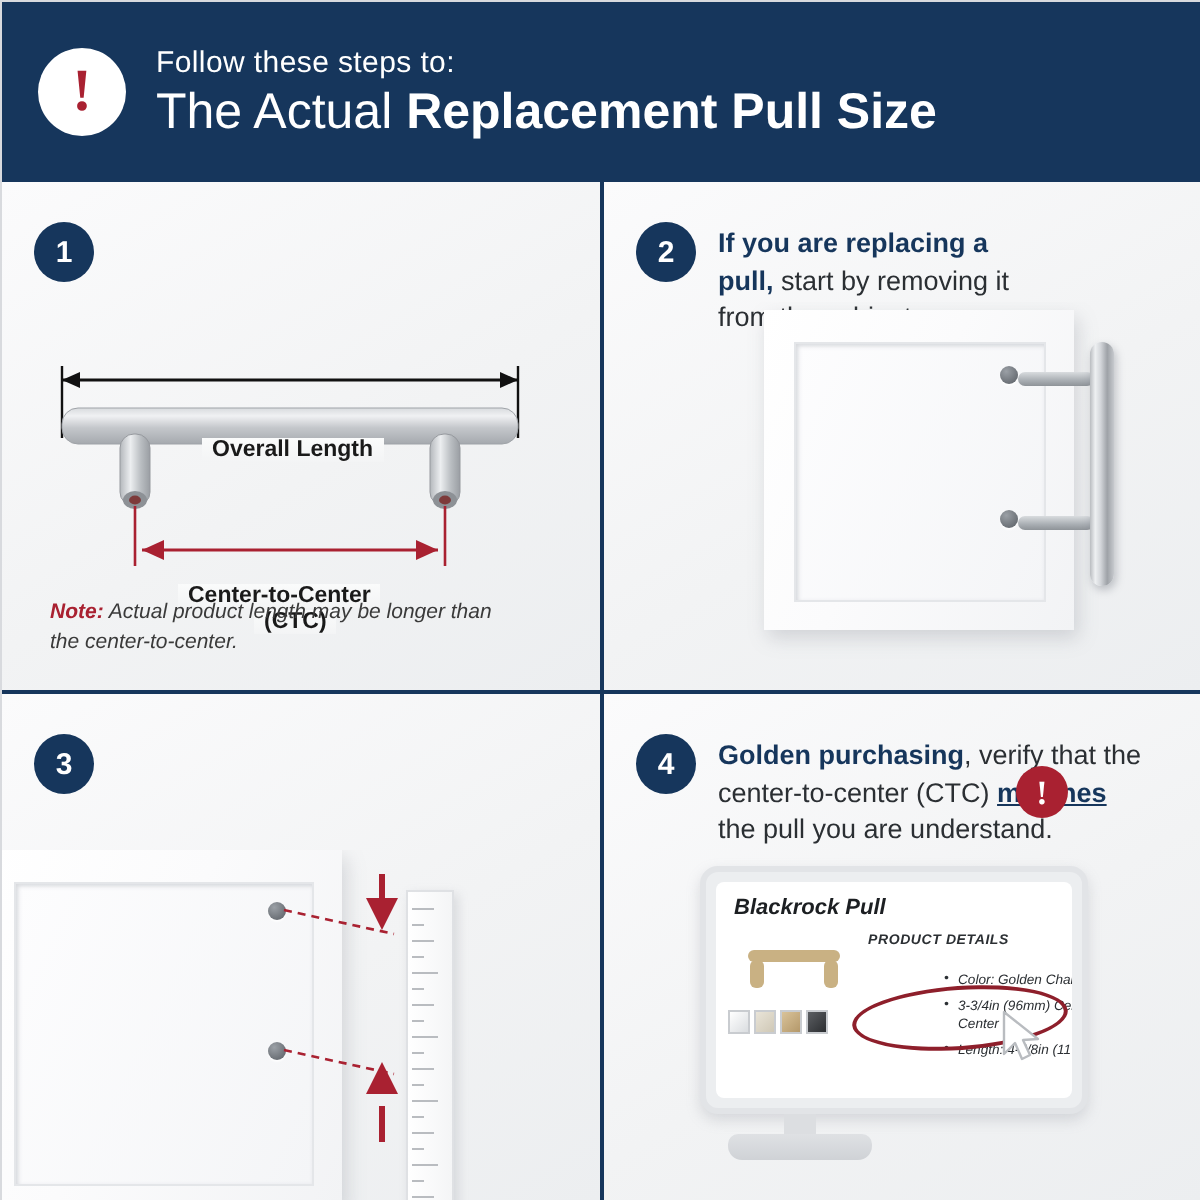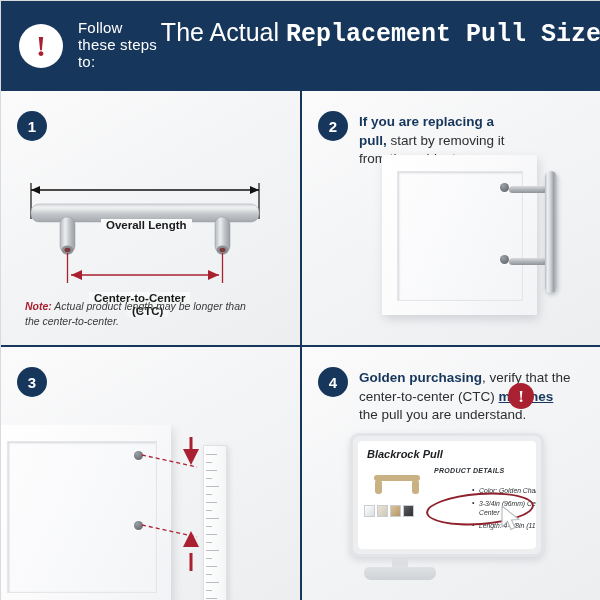--- a/index.html
+++ b/index.html
@@ -23,28 +23,28 @@
   .alert-badge{
     width:44px;height:44px;border-radius:50%;
     background:#ffffff;flex:0 0 44px;
     display:flex;align-items:center;justify-content:center;
     margin-right:15px;
   }
   .alert-badge .bang{
     color:#a92131;font-weight:bold;font-size:30px;line-height:30px;
     font-family:"Liberation Serif",serif;
   }
-  .header-text{display:flex;flex-direction:row;justify-content:center;}
+  .header-text{display:flex;flex-direction:column;justify-content:center;}
   .kicker{
     color:#ffffff;font-size:15px;letter-spacing:.2px;
     margin-bottom:3px;font-weight:400;
   }
   .headline{color:#ffffff;font-size:25px;line-height:27px;white-space:nowrap;}
   .headline .light{font-weight:300;}
-  .headline .bold{font-weight:bold;font-family:Liberation Mono, monospace;}
+  .headline .bold{font-weight:bold;}
 
   
   .grid{
     position:absolute;left:0;top:90px;width:600px;height:510px;
     display:grid;grid-template-columns:1fr 1fr;grid-template-rows:1fr 1fr;
     background:#16365c;gap:2px;
   }
   .panel{
     background:linear-gradient(150deg,#fbfbfc 0%,#f2f3f4 55%,#eceef0 100%);
     position:relative;overflow:hidden;box-sizing:border-box;

